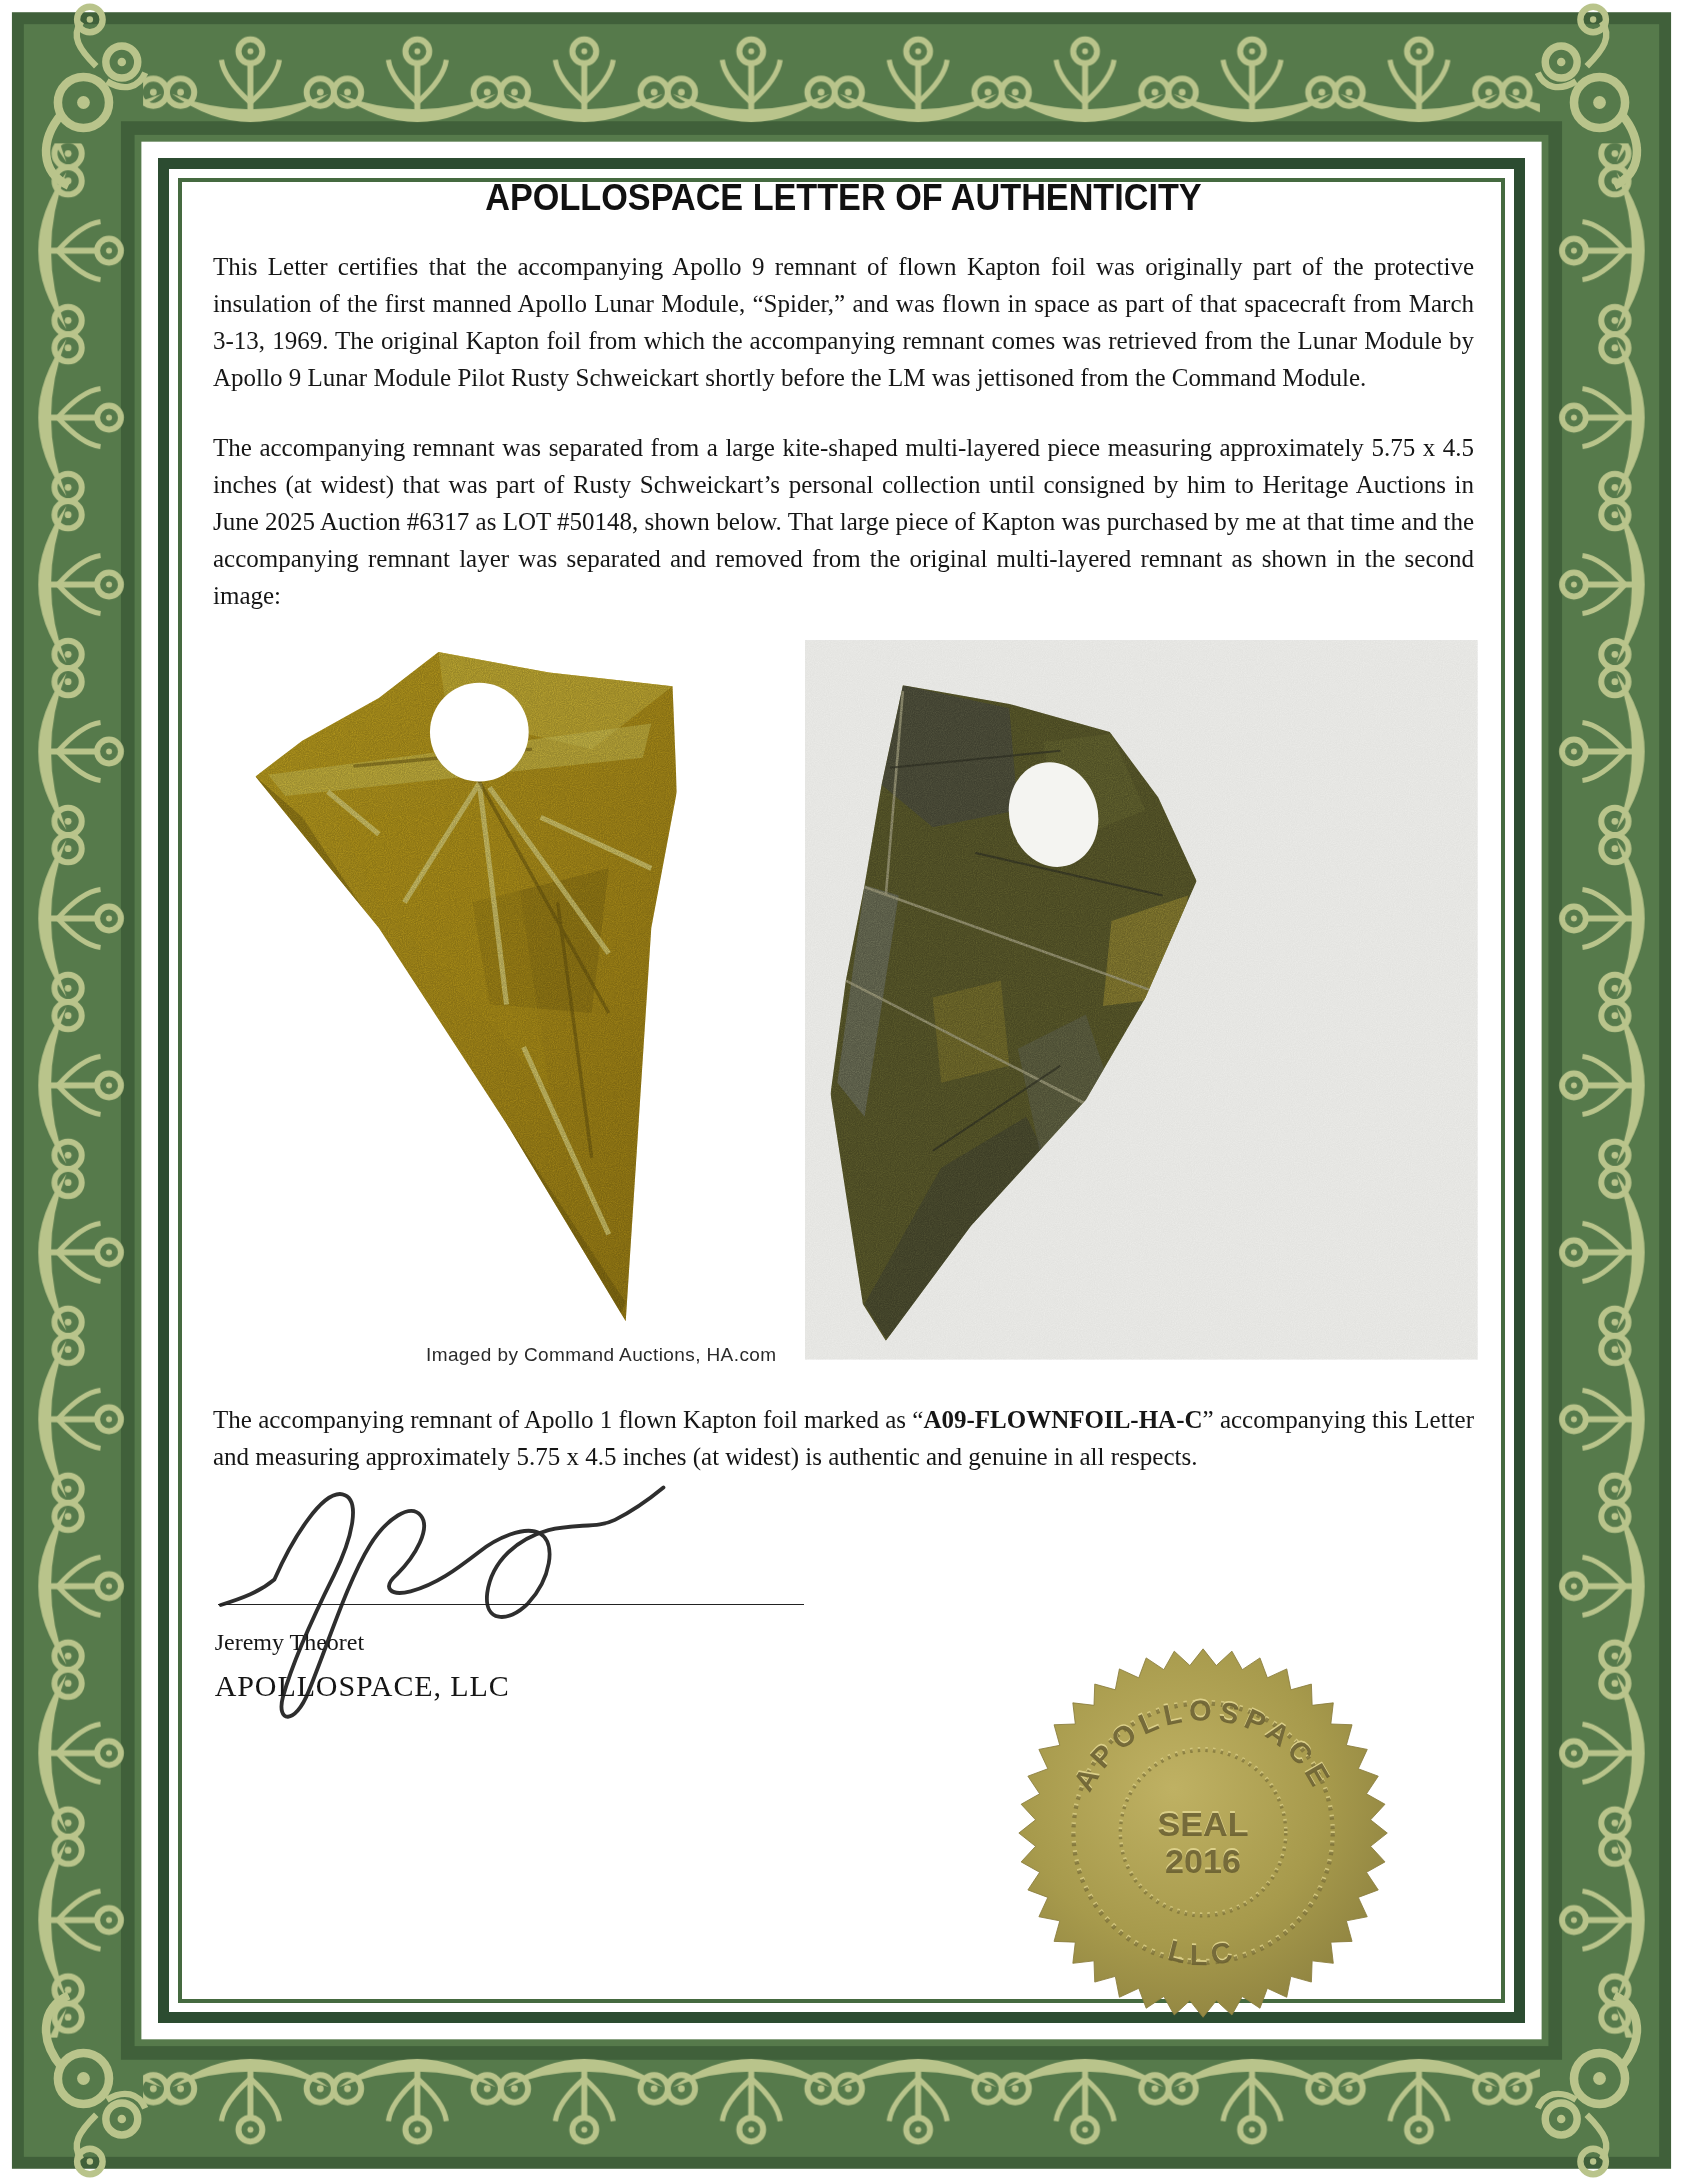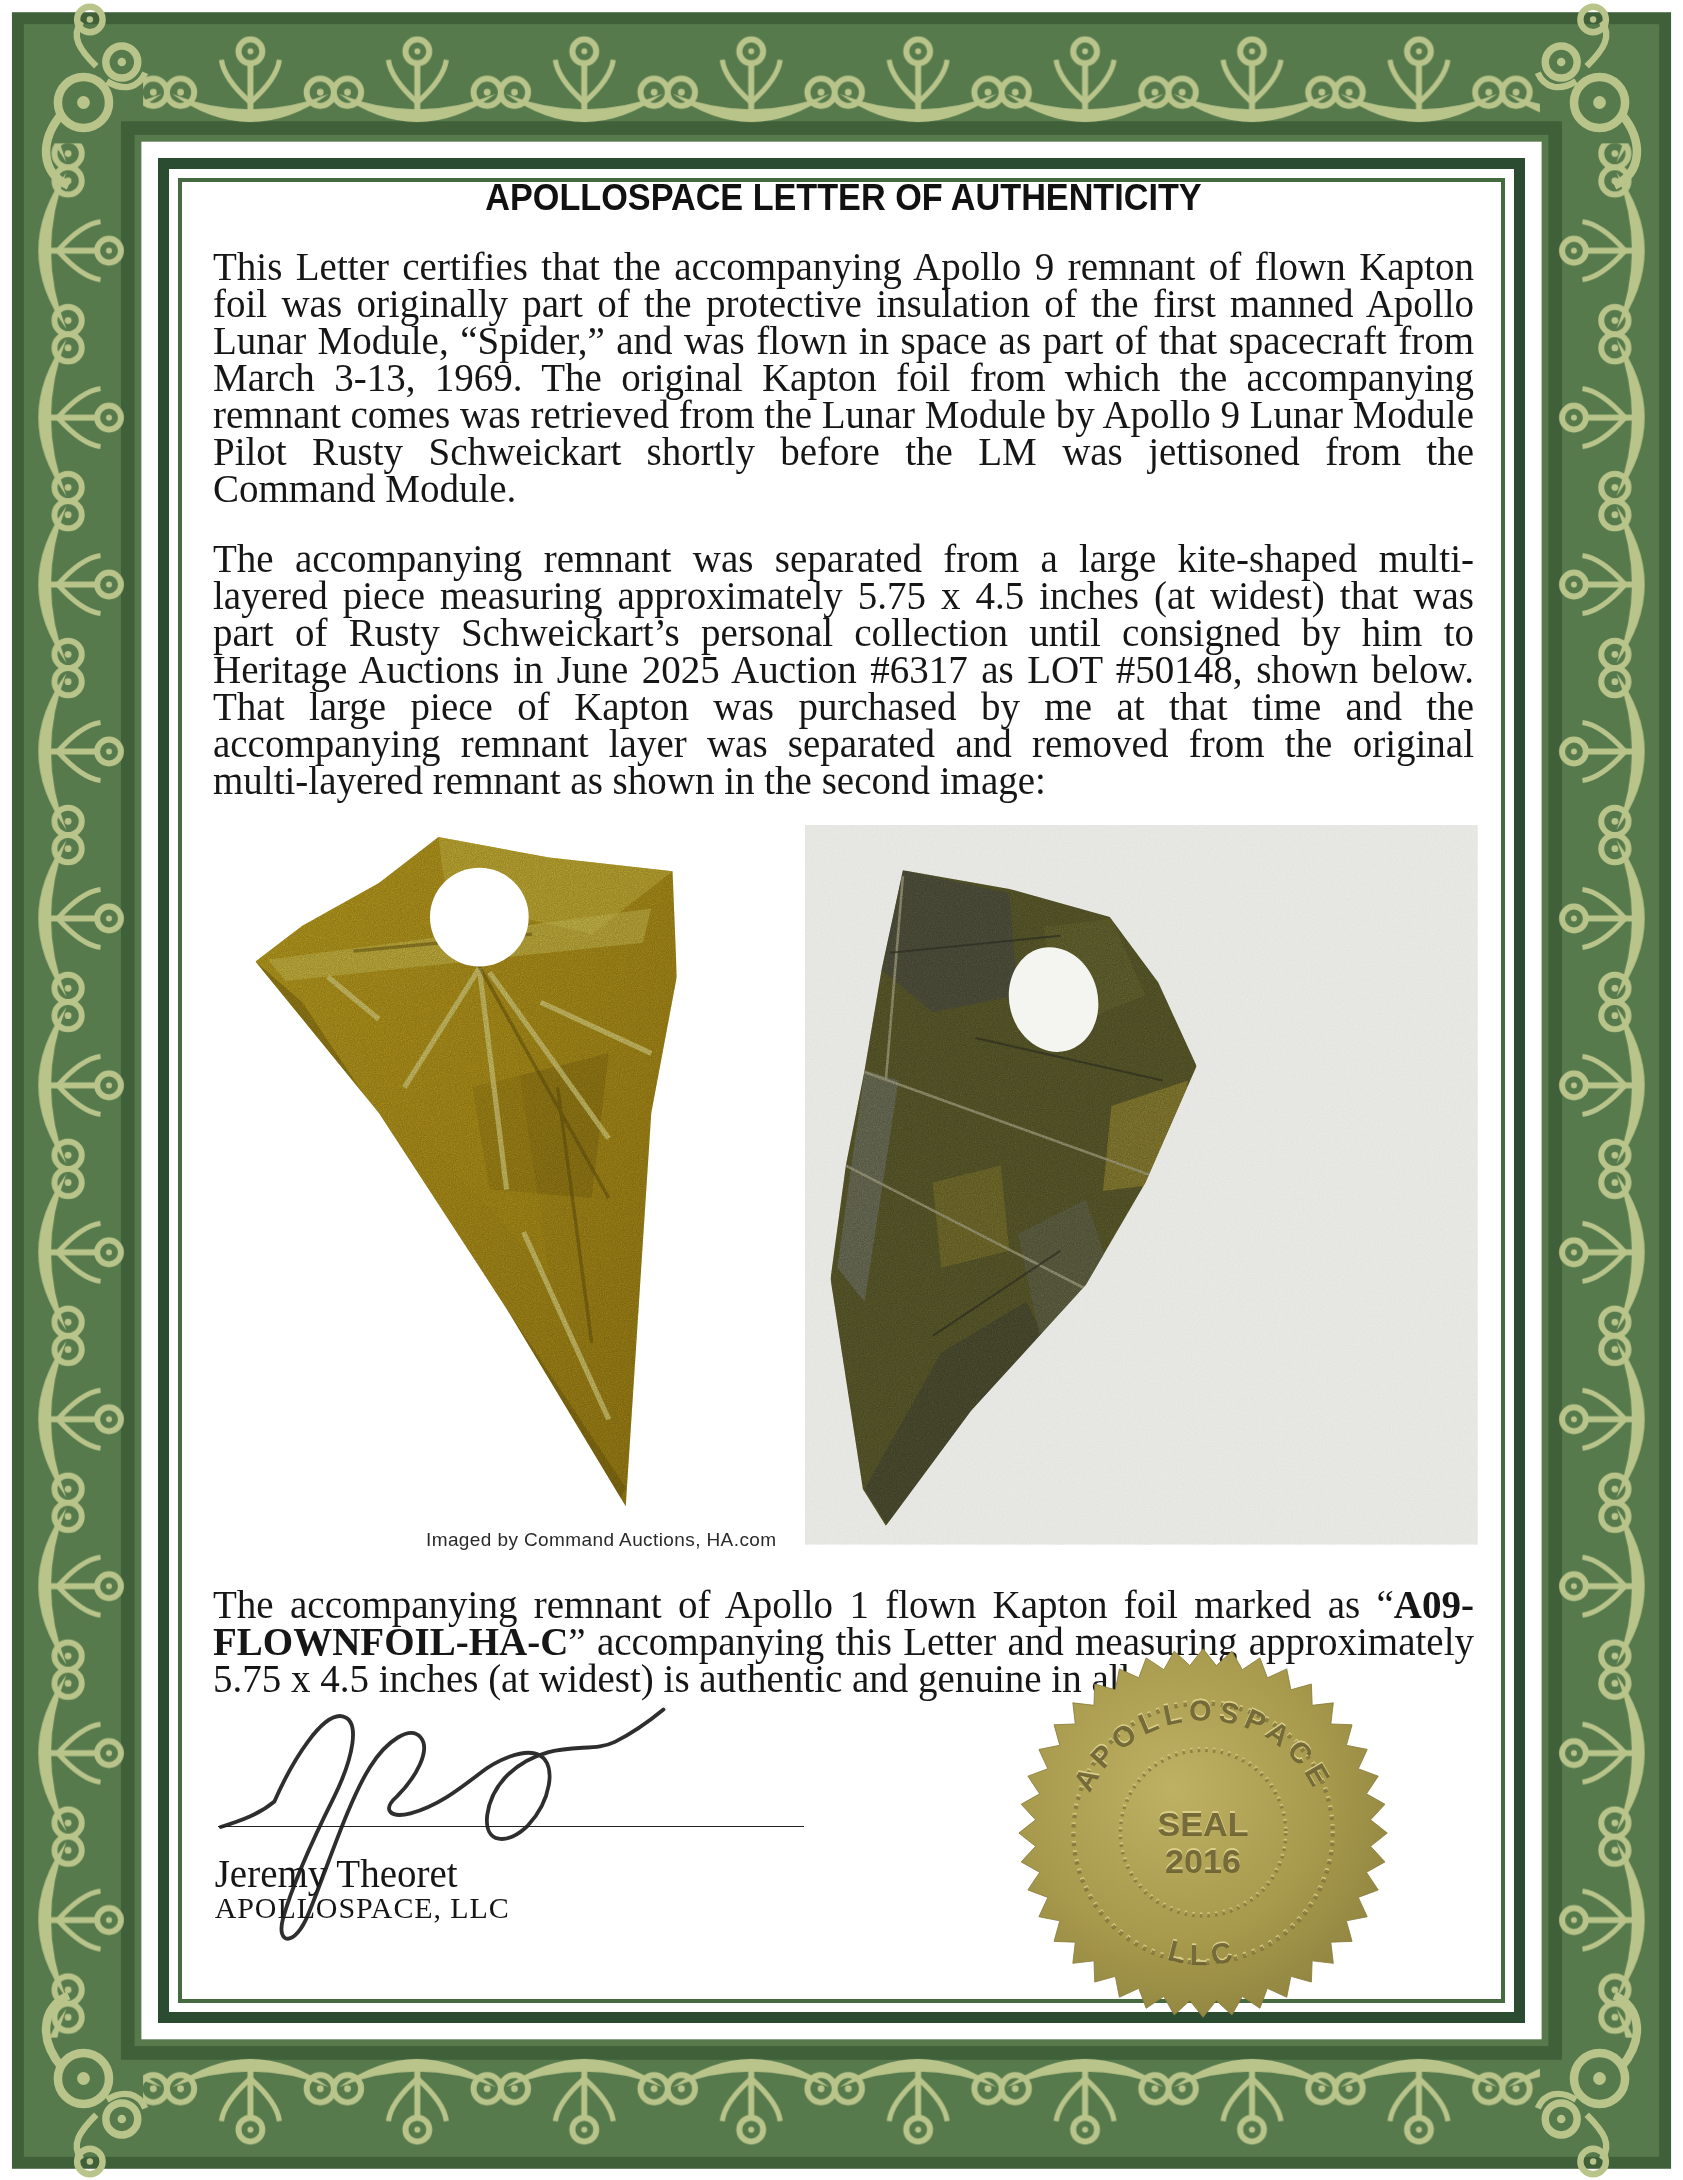--- a/index.html
+++ b/index.html
@@ -7,32 +7,32 @@
         font-family:"Liberation Serif",serif;color:#161616;border-radius:19px;}
   .border-svg{position:absolute;left:0;top:0;}
   .rule-thick{position:absolute;left:158px;top:158px;right:158px;bottom:158px;
               border:11px solid #2c4c31;}
   .rule-thin{position:absolute;left:178px;top:178px;right:178px;bottom:178px;
              border:4.3px solid #456a40;}
   .content{position:absolute;left:213px;top:170px;width:1261px;}
   .title{font-family:"Liberation Sans",sans-serif;font-weight:bold;font-size:36px;
          text-align:center;letter-spacing:0px;transform:scaleX(.95);transform-origin:center;
          margin:6.8px 0 29px 0;color:#111;}
-  .body-text{font-size:39px;line-height:37px;text-align:justify;margin:0 0 33px 0;}
+  .body-text{font-size:25px;line-height:37px;text-align:justify;margin:0 0 33px 0;}
   .b{font-weight:bold;margin-top:23px;}
   .figure{position:relative;height:733px;margin:25.6px 0 0 0;}
   .foil-left{position:absolute;left:38px;top:0;}
   .foil-right{position:absolute;left:592px;top:-6.8px;}
   .caption{position:absolute;left:213px;top:697px;font-family:"Liberation Sans",sans-serif;
            font-size:19px;color:#2a2a2a;letter-spacing:0.4px;}
   .p3{margin-top:21px;margin-bottom:0;}
   .sig-block{position:relative;height:256px;margin-top:6.8px;}
   .sig-line{position:absolute;left:5.1px;top:122px;width:586px;border-top:1.7px solid #222;}
   .sig-svg{position:absolute;left:-5.1px;top:-4.3px;z-index:3;}
-  .sig-name{position:absolute;left:1.7px;top:147px;font-size:39px;}
+  .sig-name{position:absolute;left:1.7px;top:147px;font-size:24px;}
   .sig-company{position:absolute;left:1.7px;top:187px;font-size:30px;letter-spacing:0.9px;}
   .seal{position:absolute;left:1018px;top:1648px;z-index:5;}
 </style>
 </head>
 <body>
 
 <div class="page">
 
   <svg class="border-svg" width="1683" height="2181" viewBox="0 0 1976 2560">
     <defs>

